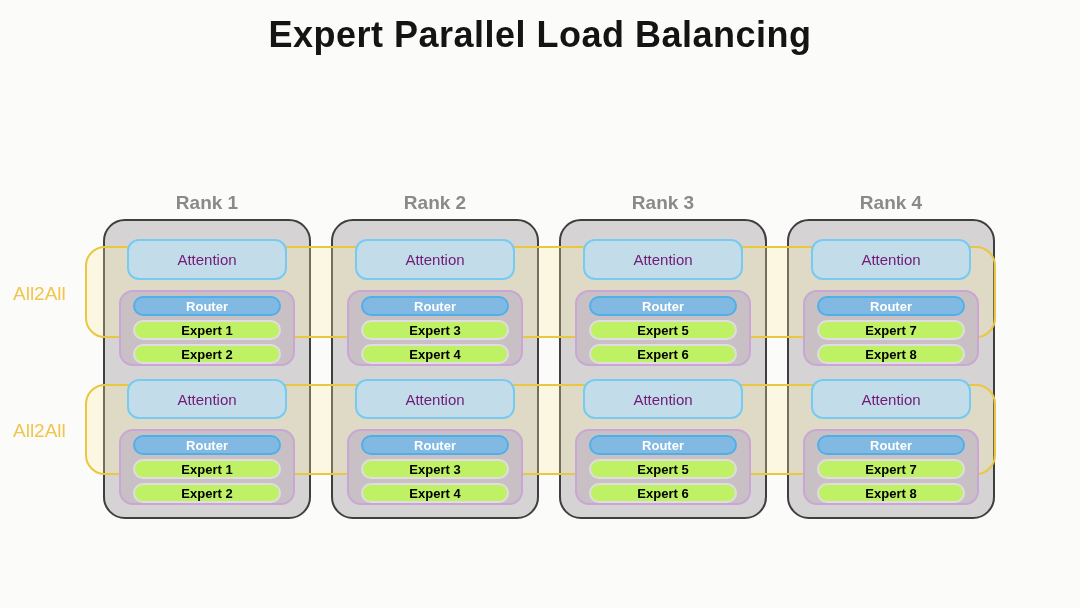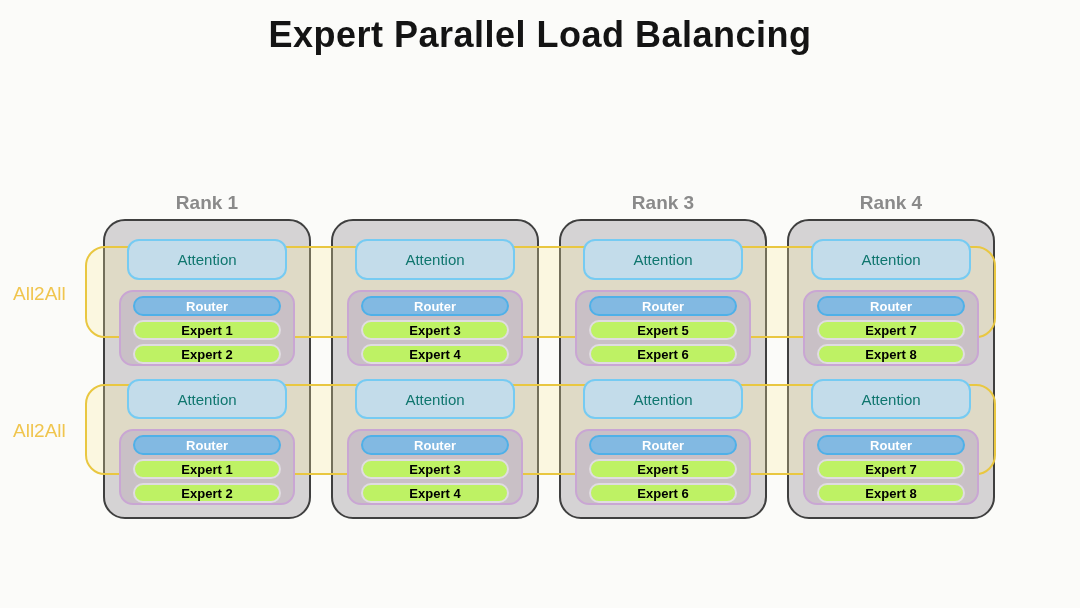--- a/index.html
+++ b/index.html
@@ -89,21 +89,21 @@
     position: absolute;
     left: 24px;
     right: 24px;
     background: #c3dcea;
     border: 2px solid #76cbf2;
     border-radius: 12px;
     display: flex;
     align-items: center;
     justify-content: center;
     font-size: 15px;
-    color: #0f766e;
+    color: #701a75;
     z-index: 3;
   }
   .attn-1 { top: 20px;  height: 41px; }
   .attn-2 { top: 160px; height: 40px; }
 
   .moe {
     position: absolute;
     left: 16px;
     right: 16px;
     height: 76px;
@@ -164,20 +164,21 @@
     </div>
     <div class="attn attn-2">Attention</div>
     <div class="moe moe-2">
       <div class="pill router">Router</div>
       <div class="pill expert expert-1">Expert 1</div>
       <div class="pill expert expert-2">Expert 2</div>
     </div>
   </div>
 
   <div class="rank rank-2">
+    <div class="rank-label">Rank 2</div>
     <div class="rank-bg"></div>
     <div class="attn attn-1">Attention</div>
     <div class="moe moe-1">
       <div class="pill router">Router</div>
       <div class="pill expert expert-1">Expert 3</div>
       <div class="pill expert expert-2">Expert 4</div>
     </div>
     <div class="attn attn-2">Attention</div>
     <div class="moe moe-2">
       <div class="pill router">Router</div>

